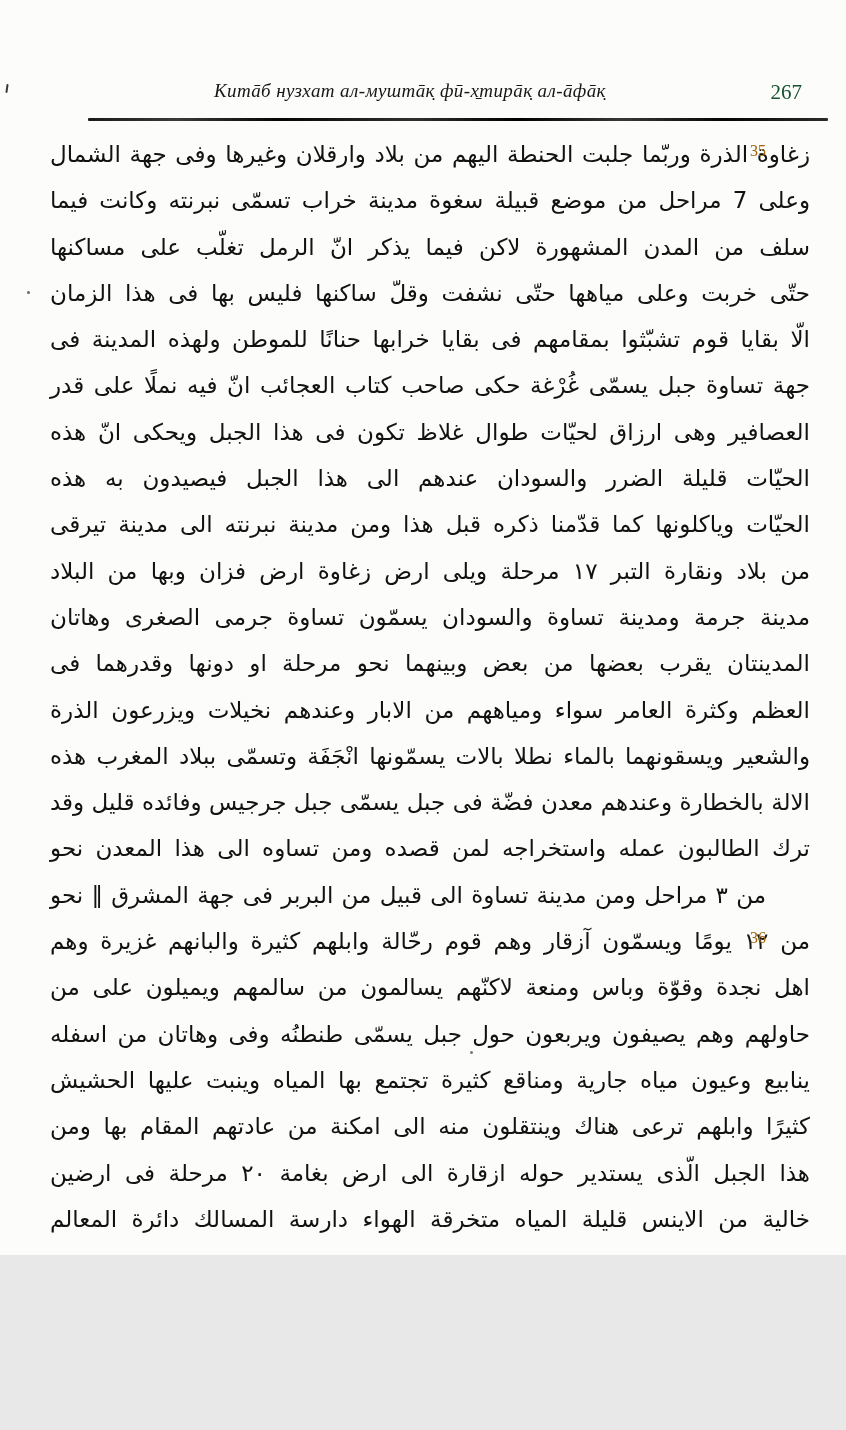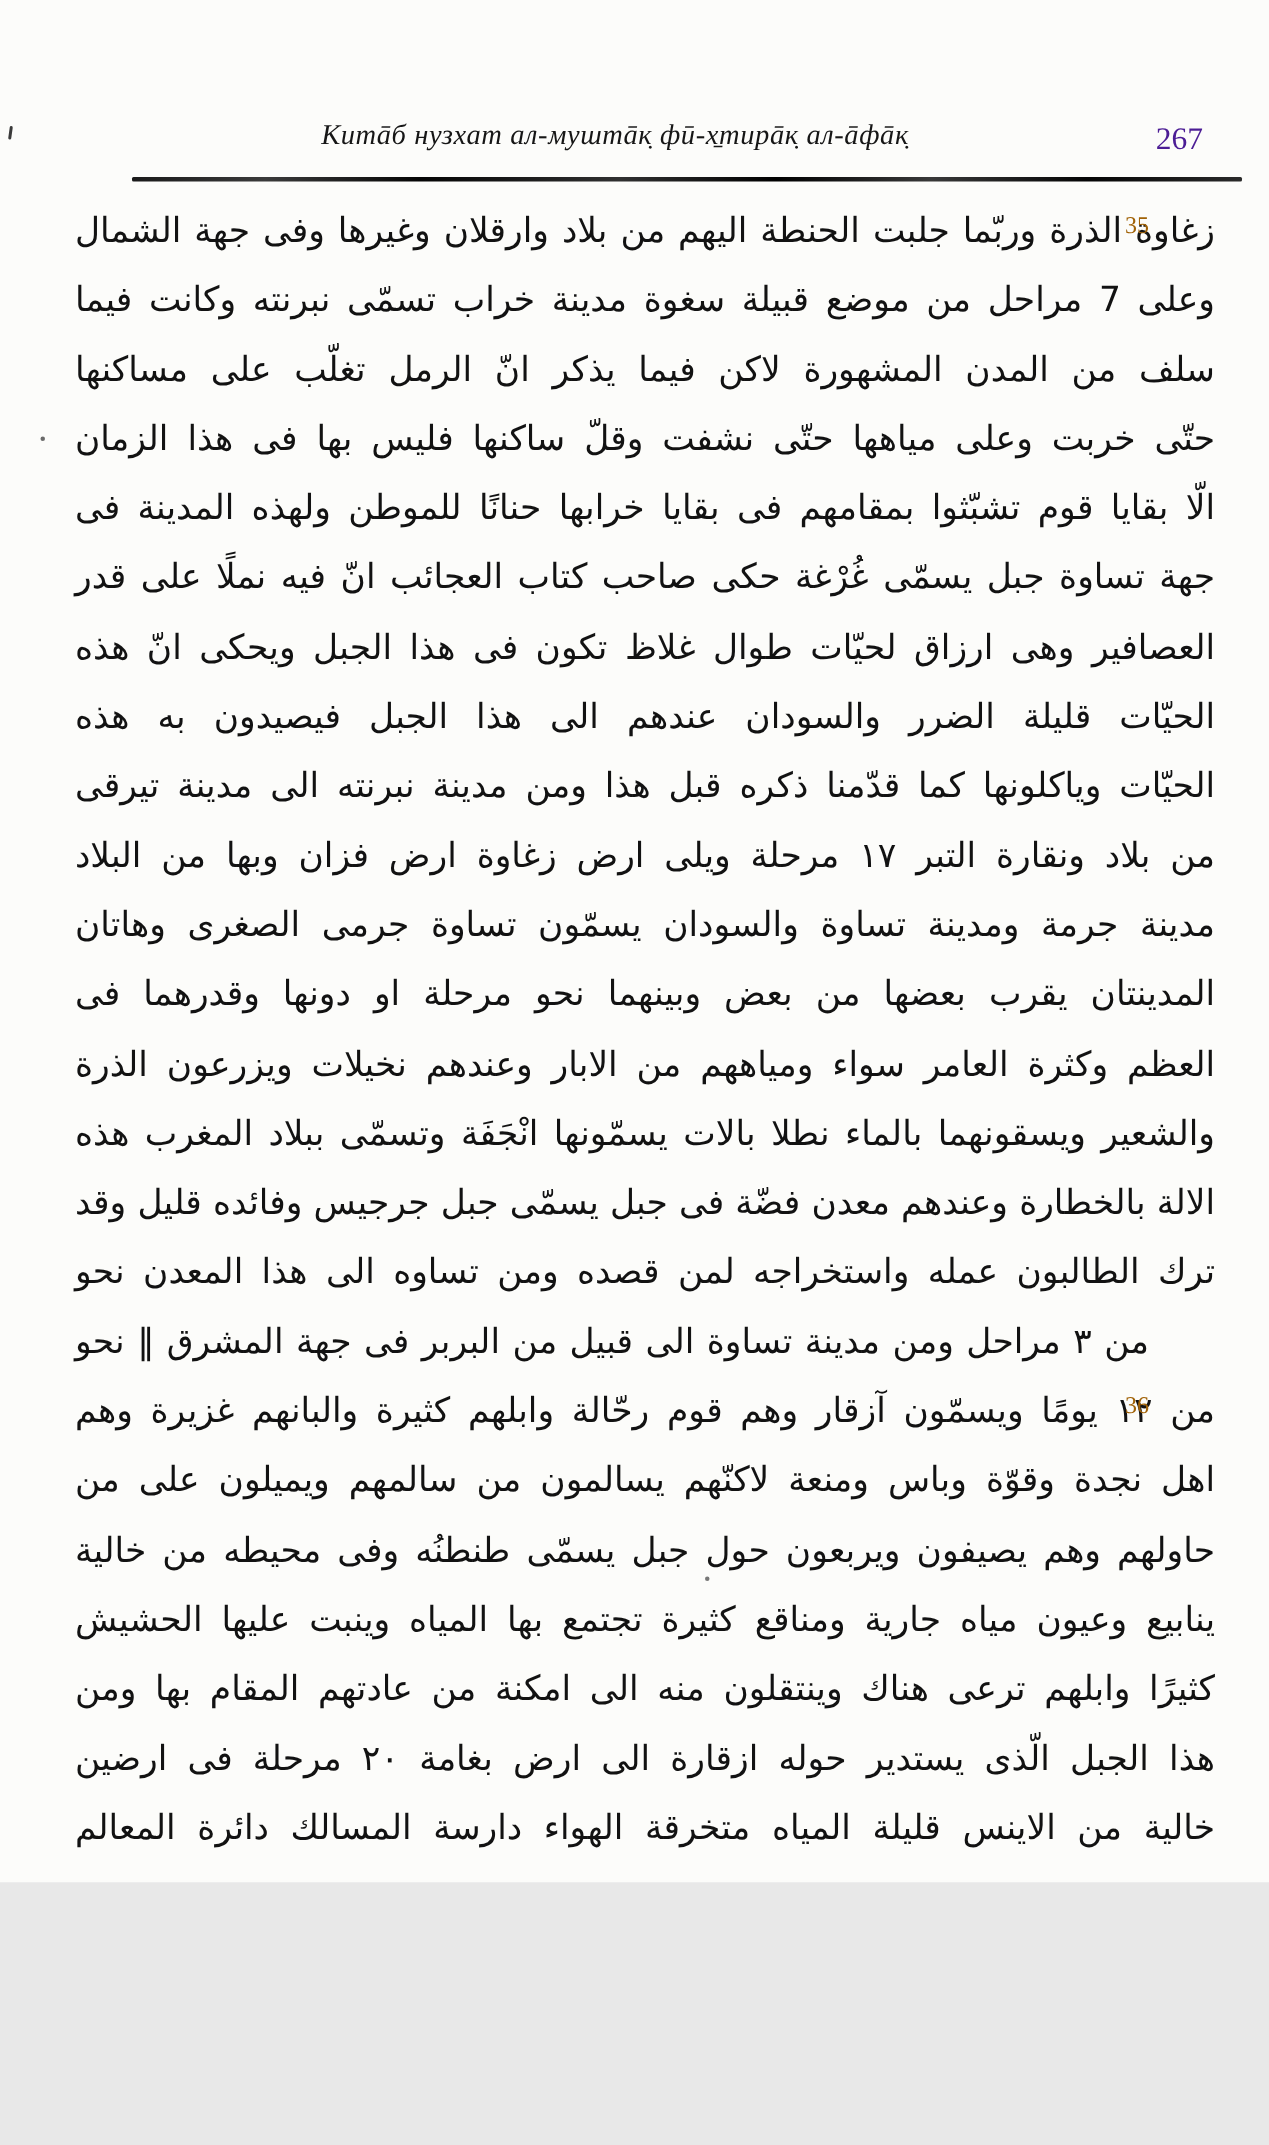--- a/index.html
+++ b/index.html
@@ -24,21 +24,21 @@
     font-size: 19px;
     letter-spacing: 0.4px;
     color: #161616;
     white-space: nowrap;
   }
   .page-number {
     position: absolute;
     top: 80px; right: 44px;
     font-family: "Liberation Serif", serif;
     font-size: 21px;
-    color: #4c1d95;
+    color: #14532d;
   }
   .header-rule {
     position: absolute;
     top: 118px; left: 88px;
     width: 740px; height: 3px;
     background: linear-gradient(90deg,
       #1a1a1a 0%, #3a3a3a 12%, #050505 26%, #303030 44%,
       #000 58%, #383838 72%, #050505 86%, #2a2a2a 100%);
     border-radius: 1px;
   }
@@ -121,21 +121,21 @@
     <div class="bline">من بلاد ونقارة التبر ١٧ مرحلة ويلى ارض زغاوة ارض فزان وبها من البلاد</div>
     <div class="bline">مدينة جرمة ومدينة تساوة والسودان يسمّون تساوة جرمى الصغرى وهاتان</div>
     <div class="bline">المدينتان يقرب بعضها من بعض وبينهما نحو مرحلة او دونها وقدرهما فى</div>
     <div class="bline">العظم وكثرة العامر سواء ومياههم من الابار وعندهم نخيلات ويزرعون الذرة</div>
     <div class="bline">والشعير ويسقونهما بالماء نطلا بالات يسمّونها انْجَفَة وتسمّى ببلاد المغرب هذه</div>
     <div class="bline">الالة بالخطارة وعندهم معدن فضّة فى جبل يسمّى جبل جرجيس وفائده قليل وقد</div>
     <div class="bline">ترك الطالبون عمله واستخراجه لمن قصده ومن تساوه الى هذا المعدن نحو</div>
     <div class="bline indent-right">من ٣ مراحل ومن مدينة تساوة الى قبيل من البربر فى جهة المشرق ‖ نحو</div>
     <div class="bline">من ١٢ يومًا ويسمّون آزقار وهم قوم رحّالة وابلهم كثيرة والبانهم غزيرة وهم</div>
     <div class="bline">اهل نجدة وقوّة وباس ومنعة لاكنّهم يسالمون من سالمهم ويميلون على من</div>
-    <div class="bline">حاولهم وهم يصيفون ويربعون حول جبل يسمّى طنطنُه وفى محيطه من خالية</div>
+    <div class="bline">حاولهم وهم يصيفون ويربعون حول جبل يسمّى طنطنُه وفى وهاتان من اسفله</div>
     <div class="bline">ينابيع وعيون مياه جارية ومناقع كثيرة تجتمع بها المياه وينبت عليها الحشيش</div>
     <div class="bline">كثيرًا وابلهم ترعى هناك وينتقلون منه الى امكنة من عادتهم المقام بها ومن</div>
     <div class="bline">هذا الجبل الّذى يستدير حوله ازقارة الى ارض بغامة ٢٠ مرحلة فى ارضين</div>
     <div class="bline">خالية من الاينس قليلة المياه متخرقة الهواء دارسة المسالك دائرة المعالم</div>
 
     <span class="folio-marker folio-35">35</span>
     <span class="folio-marker folio-36">36</span>
   </div>
 
   <div class="speck speck-comma"></div>

